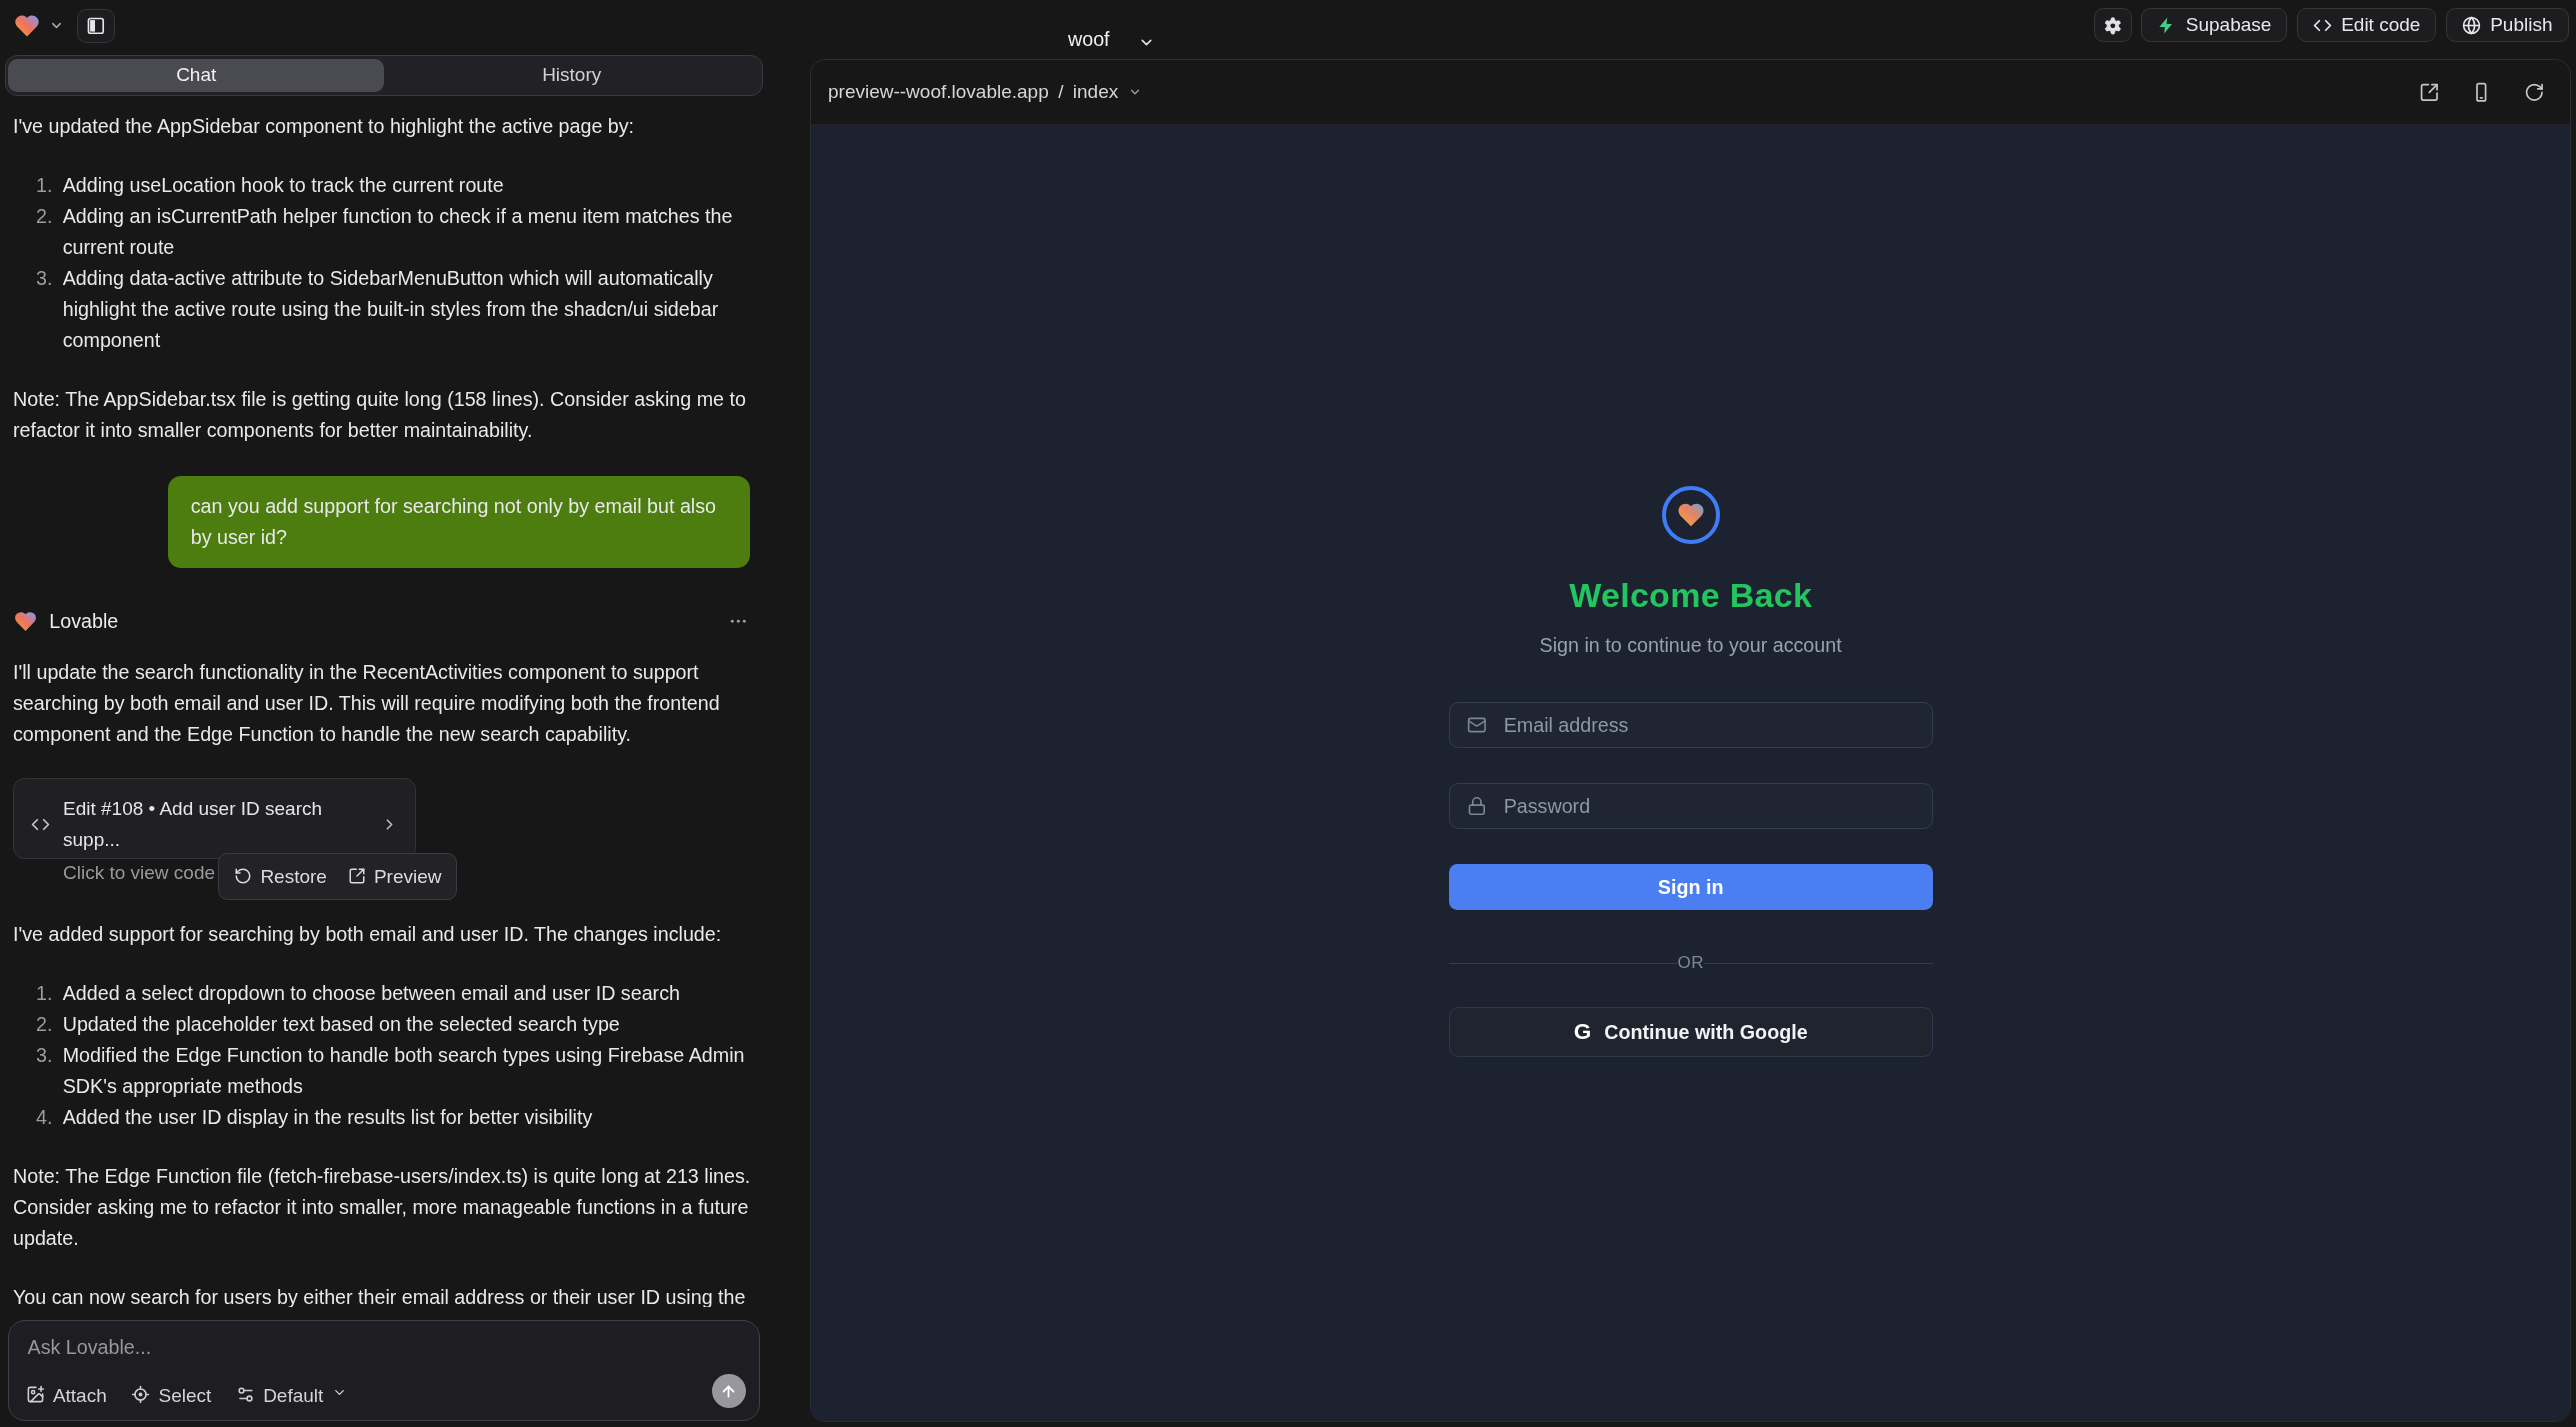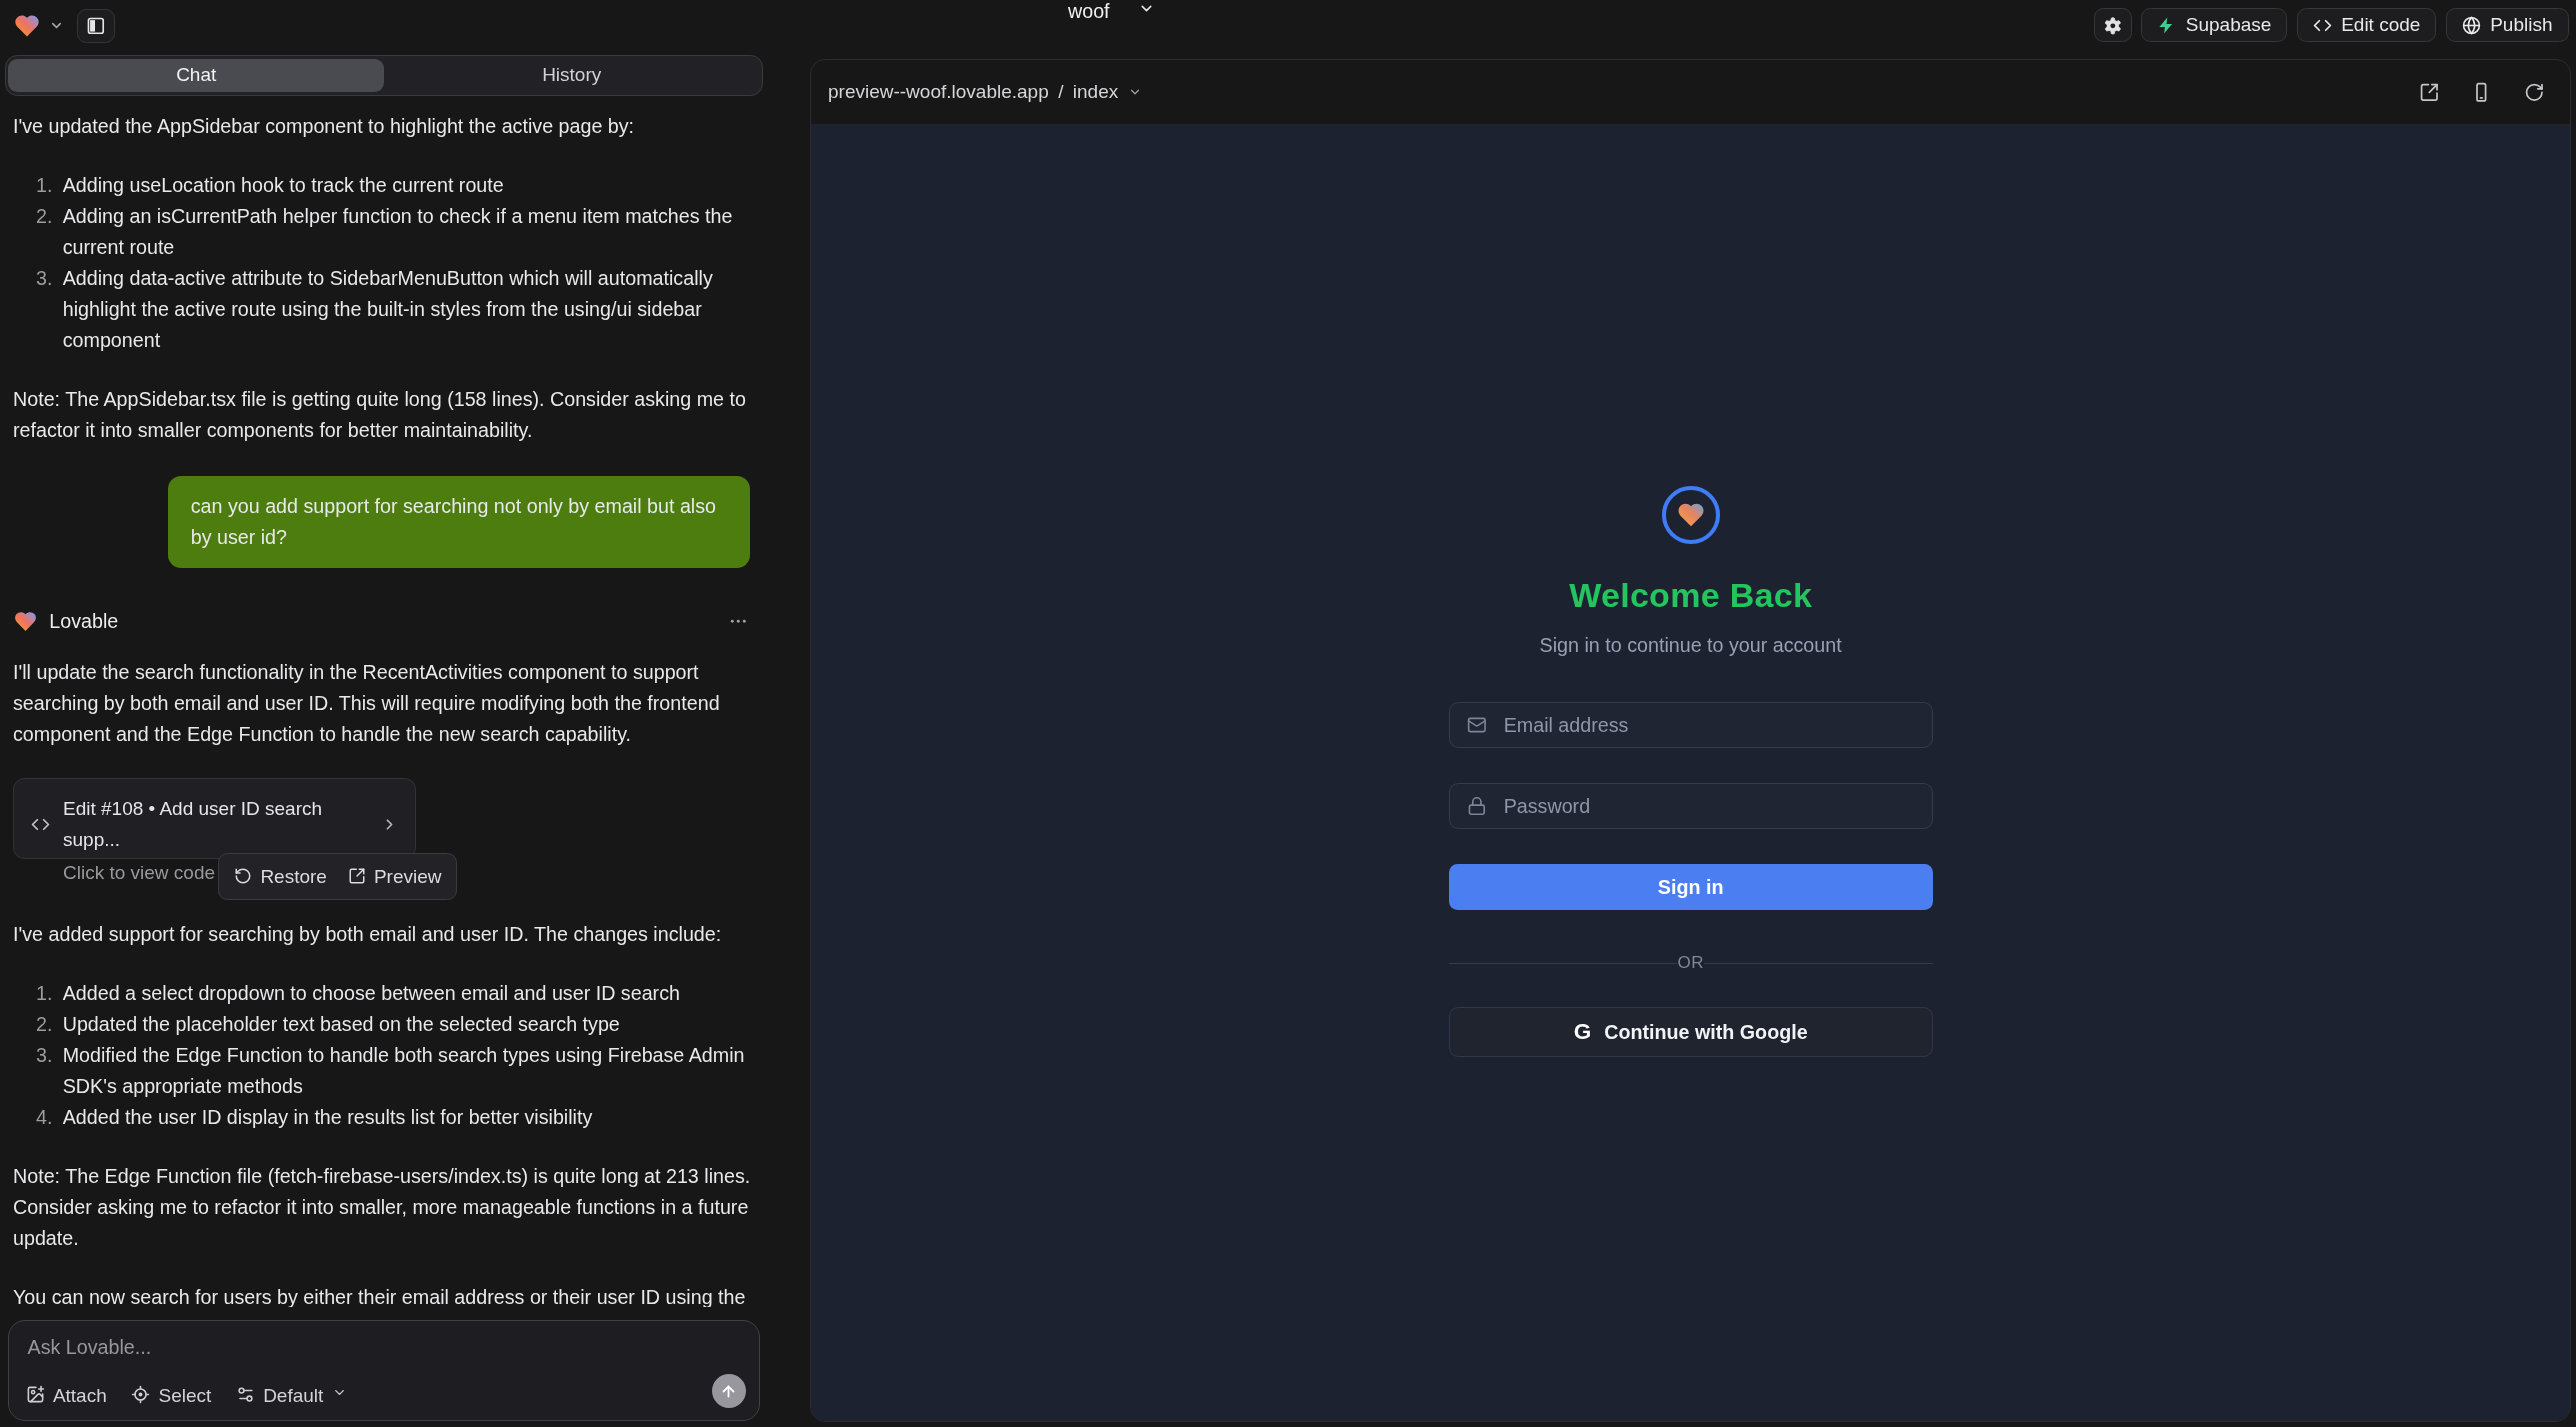--- a/index.html
+++ b/index.html
@@ -14,21 +14,21 @@
   svg { display: block; }
 
   
   .topbar { position: absolute; left: 0; top: 0; width: 100%; height: 51px; }
   .topbar-left { position: absolute; left: 13px; top: 0; height: 51px; display: flex; align-items: center; gap: 13px; }
   .logo-btn { display: flex; align-items: center; gap: 7.5px; cursor: pointer; }
   .icon-btn {
     width: 38px; height: 34px; border: 0.9px solid #35353a; border-radius: 9.4px;
     background: #1d1d20; display: flex; align-items: center; justify-content: center; color: #d8d8db;
   }
-  .topbar-center { position: absolute; left: 1068px; top: 0; height: 51px; display: flex; align-items: flex-start; gap: 28px; }
+  .topbar-center { position: absolute; left: 1068px; top: 0; height: 51px; display: flex; align-items: flex-end; gap: 28px; }
   .project-name { font-size: 19.7px; font-weight: 500; color: #f0f0f2; }
   .topbar-right { position: absolute; right: 7.5px; top: 8.4px; display: flex; gap: 9.4px; }
   .bar-btn {
     height: 34px; border: 0.9px solid #36363b; border-radius: 9.4px; background: #1d1d20;
     display: flex; align-items: center; gap: 9.4px; padding: 0 15px;
     font-size: 19px; font-weight: 500; color: #e8e8ea; cursor: pointer;
   }
   .bar-btn.square { width: 38px; padding: 0; justify-content: center; }
 
   
@@ -215,21 +215,21 @@
     <div class="tabs">
       <div class="tab active">Chat</div>
       <div class="tab">History</div>
     </div>
 
     <div class="chat-scroll">
       <p>I've updated the AppSidebar component to highlight the active page by:</p>
       <ol>
         <li>Adding useLocation hook to track the current route</li>
         <li>Adding an isCurrentPath helper function to check if a menu item matches the current route</li>
-        <li>Adding data-active attribute to SidebarMenuButton which will automatically highlight the active route using the built-in styles from the using/ui sidebar component</li>
+        <li>Adding data-active attribute to SidebarMenuButton which will automatically highlight the active route using the built-in styles from the shadcn/ui sidebar component</li>
       </ol>
       <p>Note: The AppSidebar.tsx file is getting quite long (158 lines). Consider asking me to refactor it into smaller components for better maintainability.</p>
 
       <div class="user-row">
         <div class="user-bubble">can you add support for searching not only by email but also by user id?</div>
       </div>
 
       <div class="assistant-header">
         <span>
           <svg width="25" height="25" viewBox="0 0 24 24" fill="url(#heartGrad)">

